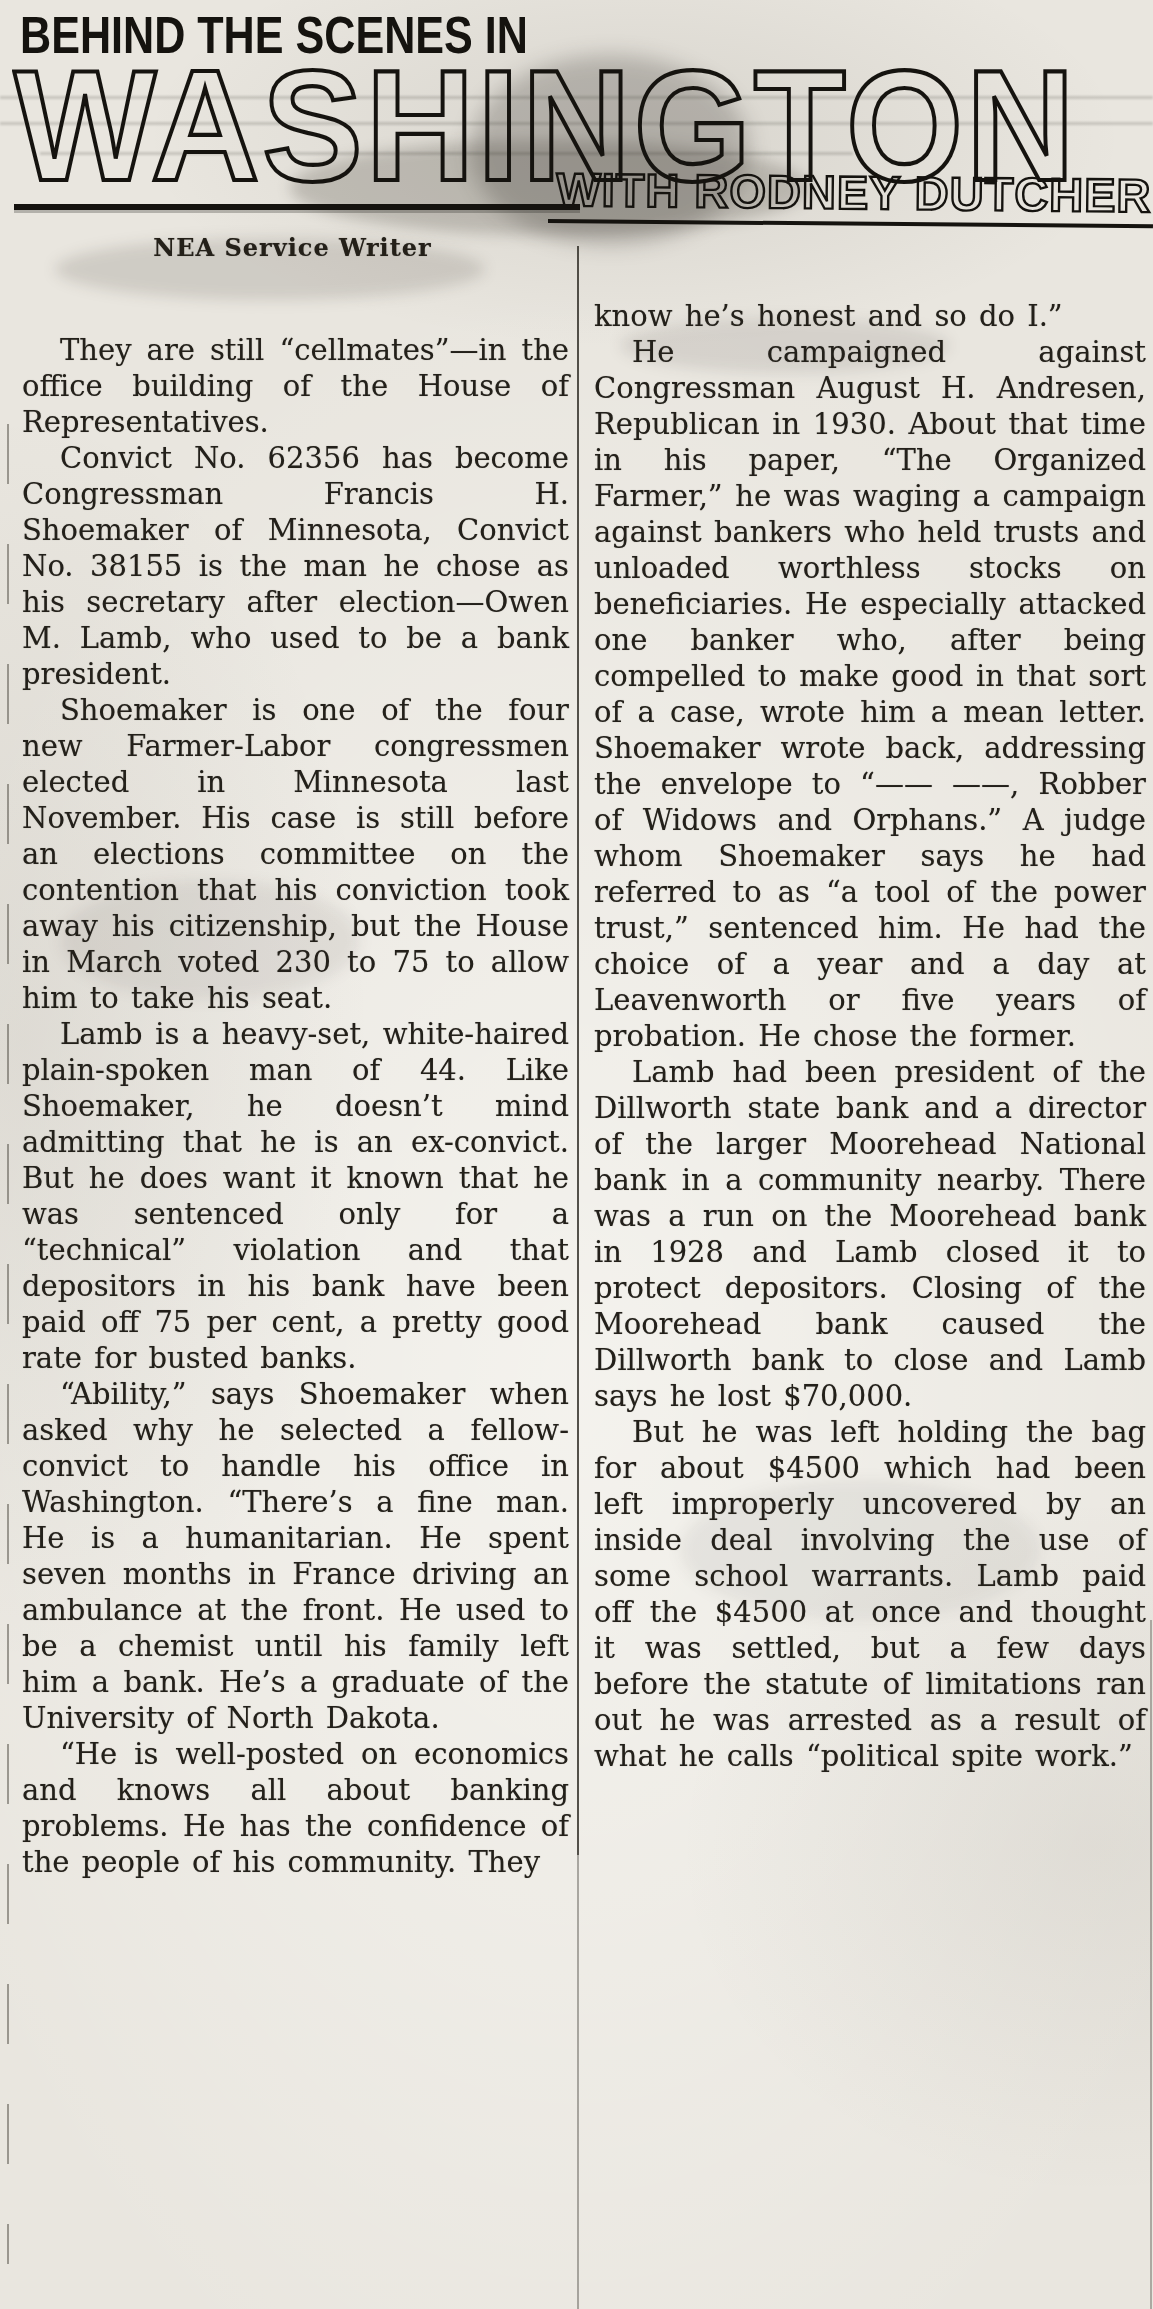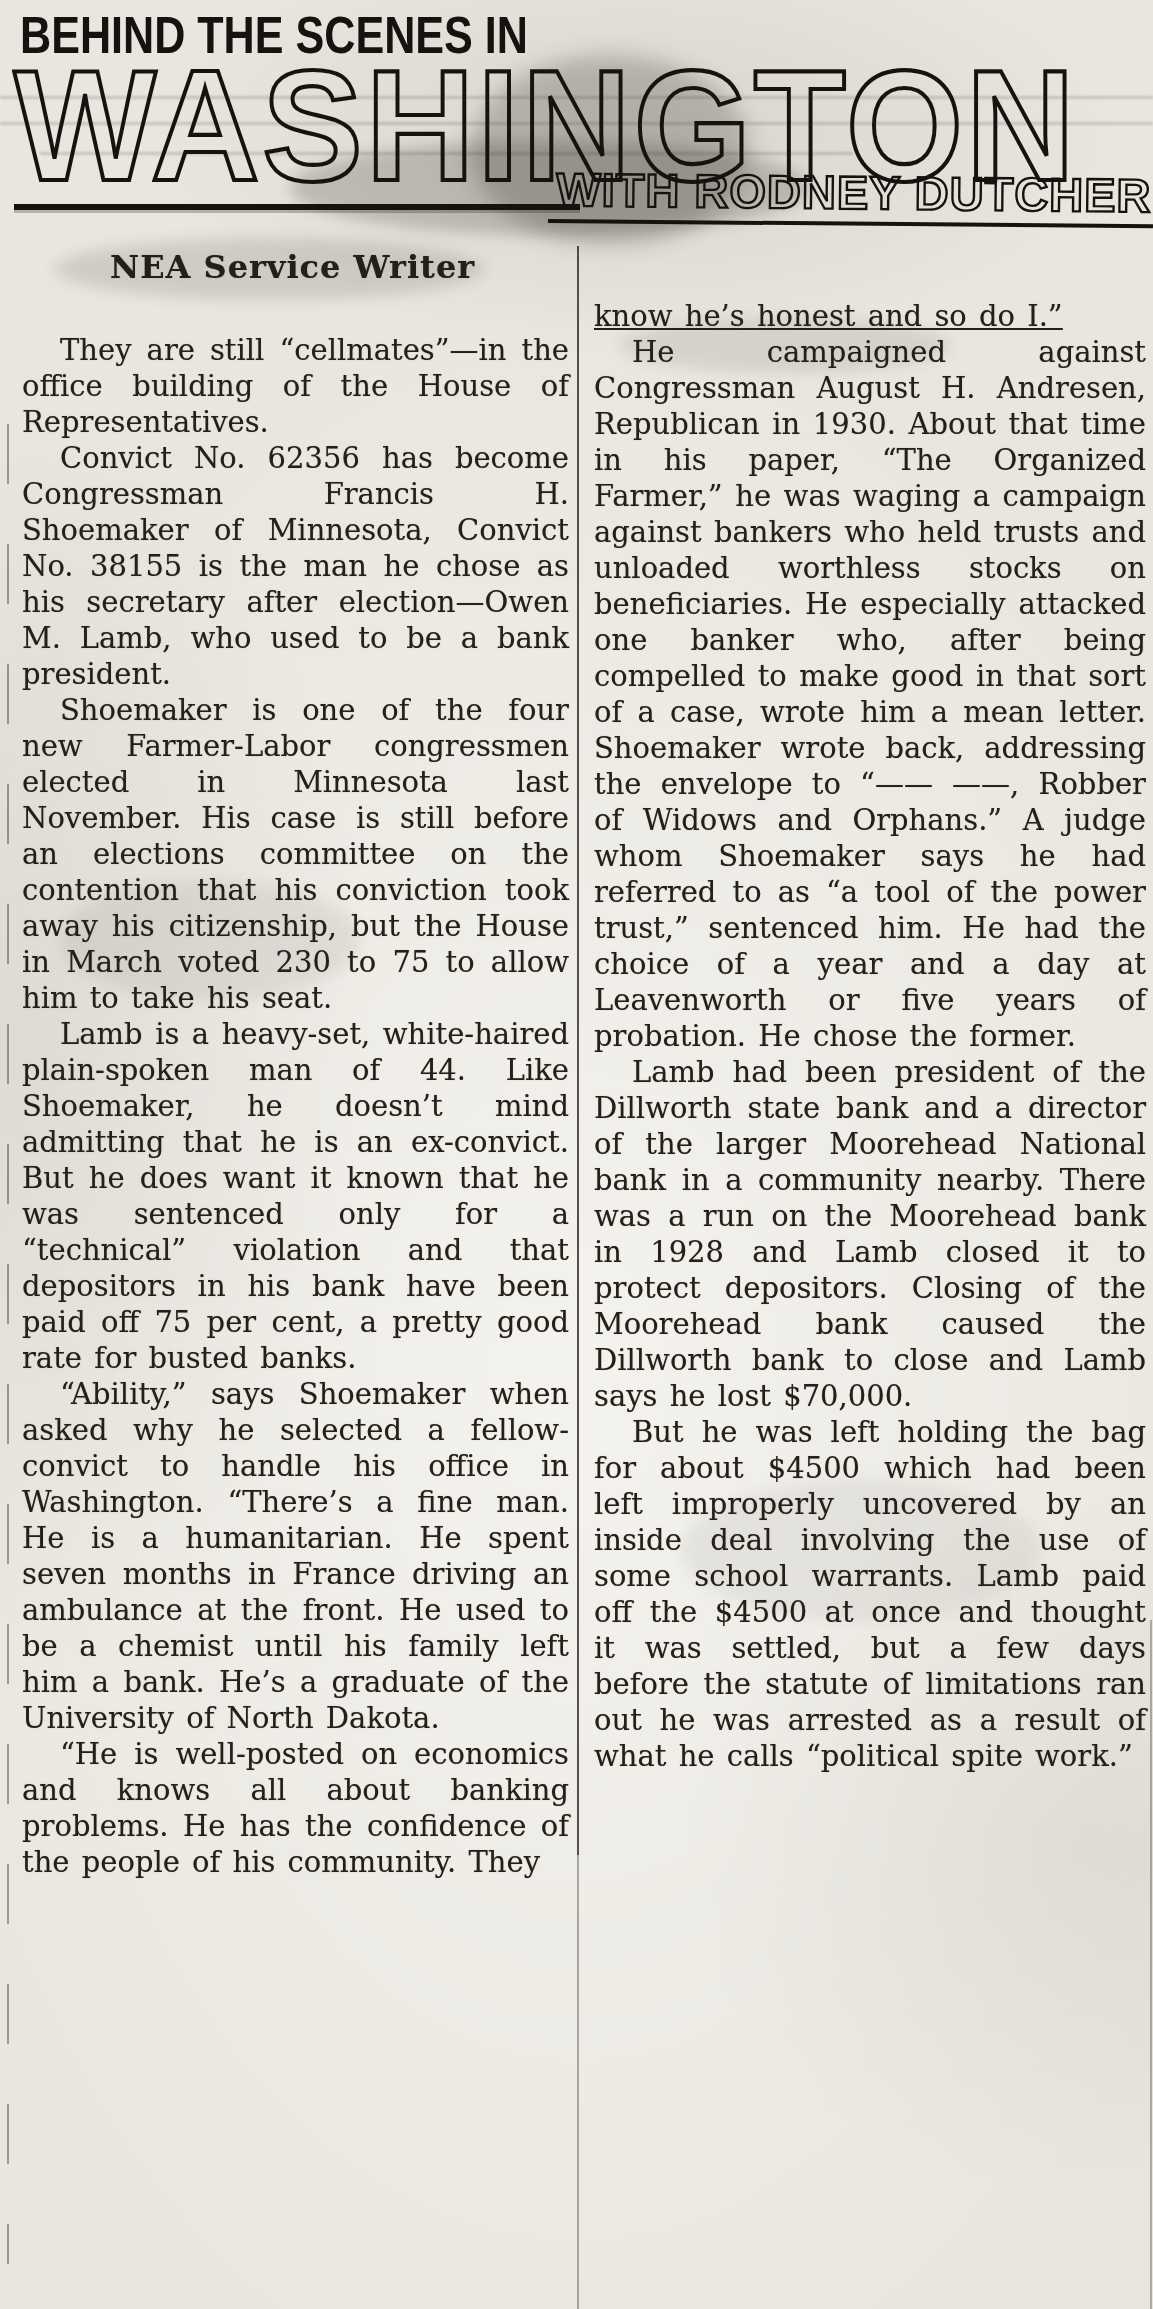--- a/index.html
+++ b/index.html
@@ -49,40 +49,40 @@
     position:absolute;top:219px;left:548px;right:0;height:4px;
     background:#15130f;transform:rotate(.5deg);transform-origin:left center;
   }
   
   .byline-block{position:absolute;top:230px;left:20px;width:545px;text-align:center;}
   .byline-author{
     font-size:41px;font-weight:bold;letter-spacing:2px;color:#1b1813;
     text-shadow:0 0 1px rgba(27,24,19,.5);
   }
   .byline-credit{
-    font-size:32px;font-weight:bold;letter-spacing:1px;color:#242019;margin-top:18px;
+    font-size:24px;font-weight:bold;letter-spacing:1px;color:#242019;margin-top:3px;
     text-shadow:0 0 1px rgba(27,24,19,.4);
   }
   
   .col{position:absolute;width:547px;}
   .col-left{left:22px;top:332px;}
   .col-right{left:594px;top:298px;width:552px;}
   .col p{
     margin:0;font-size:29px;line-height:36px;
     text-align:justify;text-indent:38px;
     color:#23201a;word-spacing:3px;
     text-shadow:0 0 1px rgba(35,32,26,.35);
   }
   .col p.lead{text-indent:0;}
   .col p.lead::first-letter{
     float:left;font-size:82px;line-height:64px;
     padding:4px 10px 0 0;color:#17140f;
     text-shadow:0 0 1px rgba(23,20,15,.5);
   }
-  .col p.cont{text-indent:0;text-decoration:underline;}
+  .col p.cont{text-indent:0;}
   
   .col-divider{
     position:absolute;left:577px;top:246px;bottom:0;width:2px;
     background:linear-gradient(to bottom,#2c2922 0 78%, rgba(44,41,34,.45) 78% 100%);
     opacity:.8;
   }
   .edge-rule-left{
     position:absolute;left:7px;top:424px;height:1840px;width:2px;
     background:repeating-linear-gradient(to bottom,#3a362d 0 60px, rgba(0,0,0,0) 60px 120px);
     opacity:.45;

